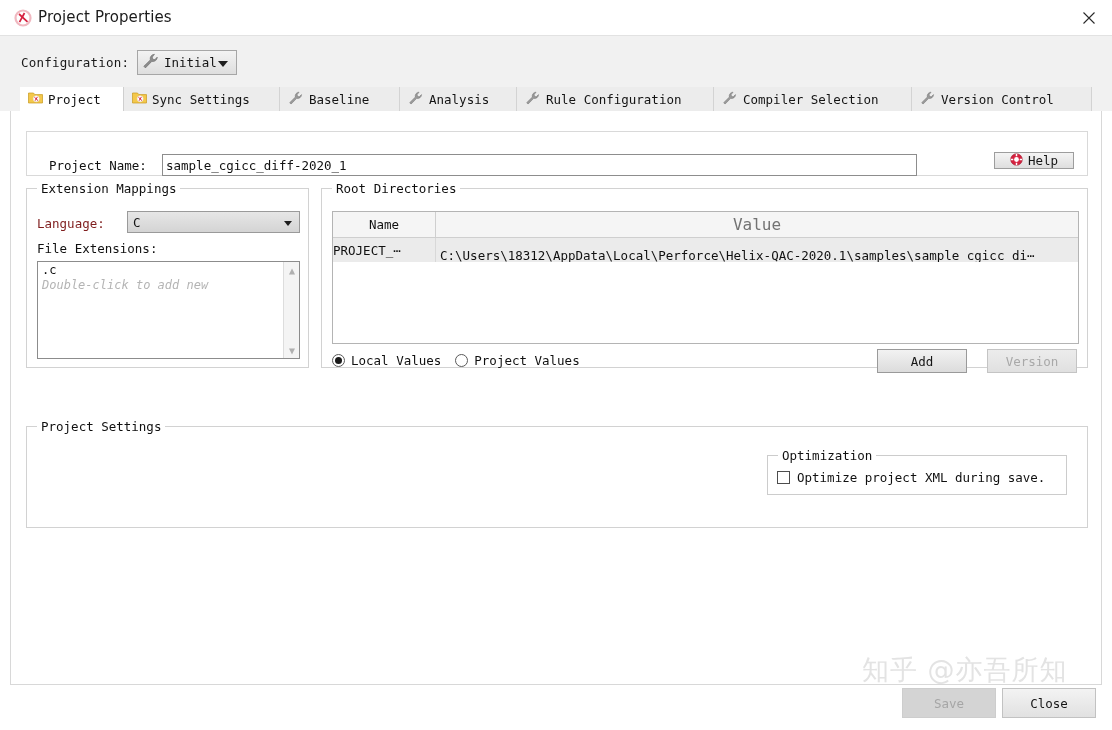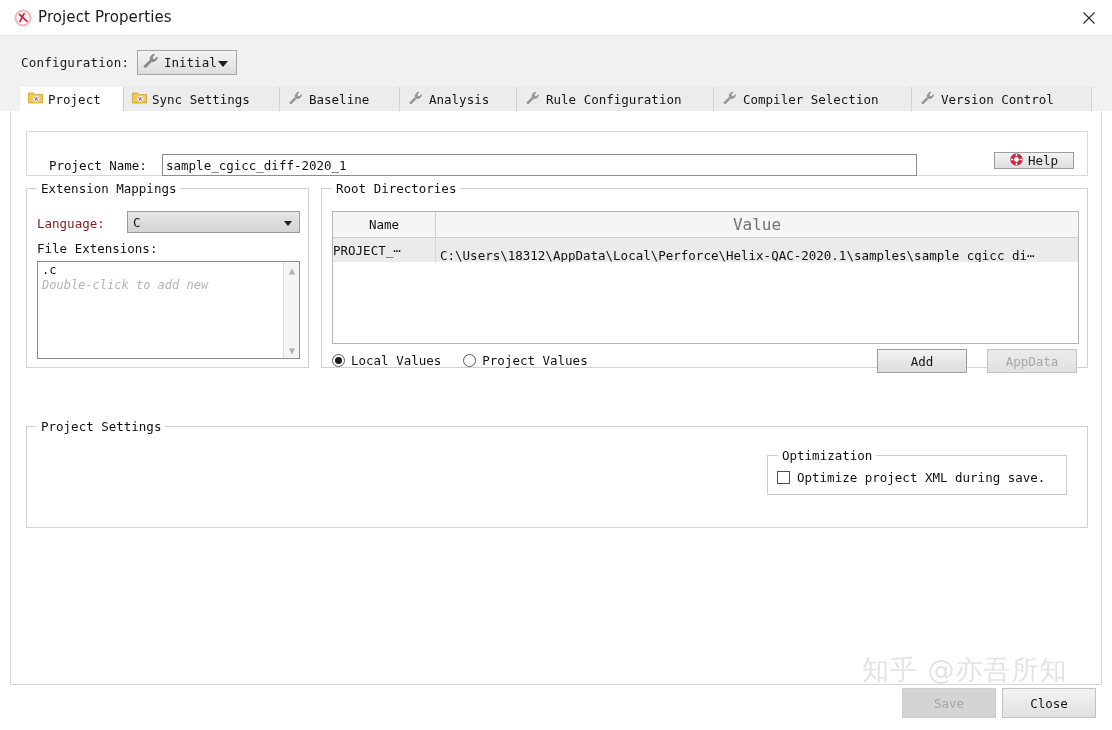--- a/index.html
+++ b/index.html
@@ -200,21 +200,21 @@
     font-size: 12.5px; color: #101010;
     overflow: hidden; white-space: nowrap;
   }
   .rd-row .c2 {
     flex: 1; display: flex; align-items: center;
     padding-left: 4px;
     font-size: 12.5px; color: #101010;
     overflow: hidden; white-space: nowrap; margin-top: 10px;
   }
 
-  .radio-row { position: absolute; left: 10px; top: 164px; display: flex; align-items: center; gap: 22px; }
+  .radio-row { position: absolute; left: 10px; top: 164px; display: flex; align-items: center; gap: 14px; }
   .radio { display: flex; align-items: center; gap: 6px; font-size: 12.5px; color: #101010; cursor: pointer; }
   .rdot {
     width: 13px; height: 13px; border-radius: 50%;
     border: 1px solid #5a5a5a; background: #ffffff;
     display: flex; align-items: center; justify-content: center;
   }
   .rdot.on::after {
     content: ""; width: 7px; height: 7px; border-radius: 50%; background: #1a1a1a;
   }
 
@@ -415,21 +415,21 @@
         <span class="rdot on"></span>
         <span>Local Values</span>
       </div>
       <div class="radio">
         <span class="rdot"></span>
         <span>Project Values</span>
       </div>
     </div>
 
     <div class="btn" id="add-btn">Add</div>
-    <div class="btn disabled" id="remove-btn">AppData</div>
+    <div class="btn disabled" id="remove-btn">Version</div>
   </div>
 
   <div class="group" id="settings-group">
     <div class="legend">Project Settings</div>
 
     <div class="group" id="opt-group">
       <div class="legend">Optimization</div>
       <div class="chk-row">
         <span class="cbox"></span>
         <span>Optimize project XML during save.</span>

